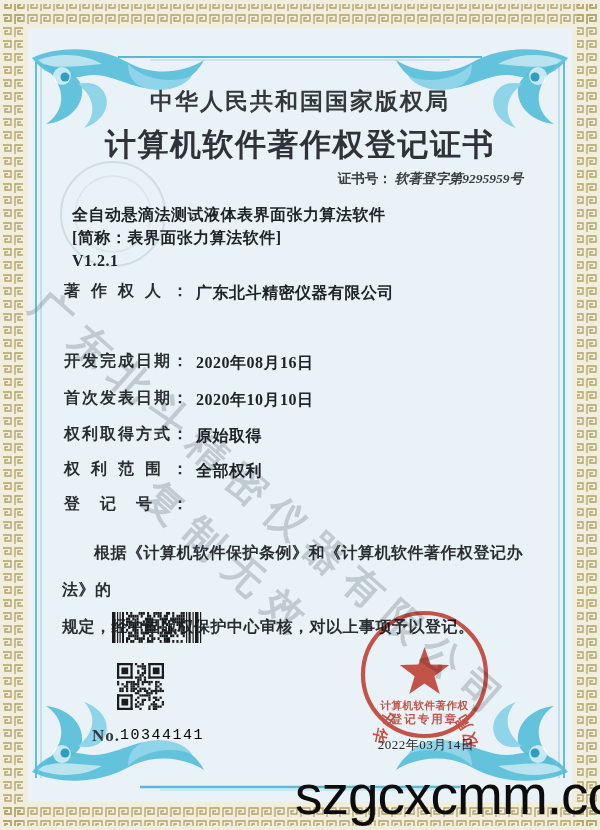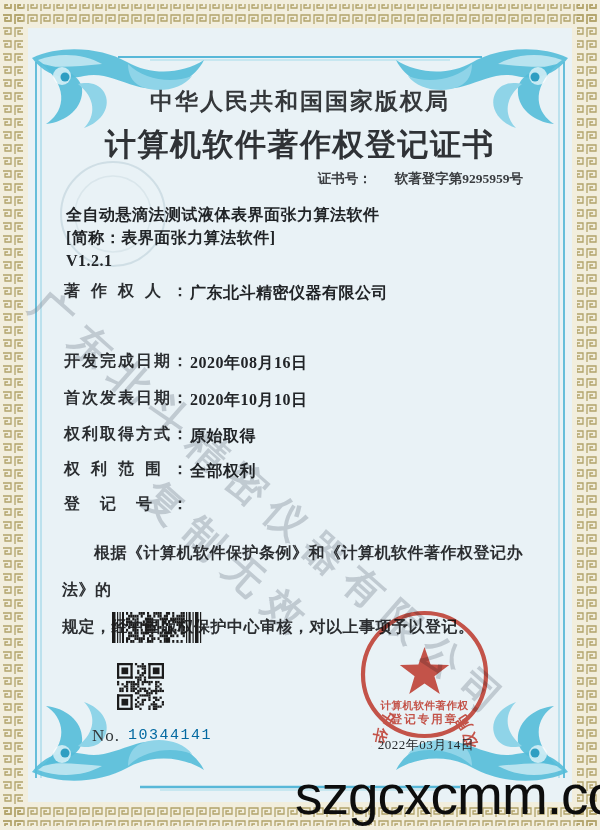--- a/index.html
+++ b/index.html
@@ -28,46 +28,46 @@
     left:0; right:0; top:86px; text-align:center;
     font-size:23px; font-weight:700; letter-spacing:2px; color:#35383b;
   }
   .cert-title {
     left:0; right:0; top:124px; text-align:center;
     font-size:31px; font-weight:700; letter-spacing:1.5px; color:#2f3236;
   }
   .cert-no {
     right:77px; top:170px; font-size:13.5px; font-weight:700; color:#3a3d40;
   }
-  .cert-no .v { margin-left:23px; }
+  .cert-no .v { margin-left:3px;font-style:italic; }
 
   .row { position:absolute; left:64px; display:flex; font-size:16px; font-weight:700; }
   .row .lbl {
     width:124px; flex:0 0 124px;
     text-align:justify; text-align-last:justify; color:#2b2e31;
   }
-  .row .val { margin-left:2px; letter-spacing:0.5px; color:#212427; }
+  .row .val { margin-left:8px; letter-spacing:0.5px; color:#212427; }
   .row .val div { line-height:23px; }
 
   .statement {
     left:62px; top:534px; width:482px;
     font-size:16px; font-weight:700; line-height:37px;
     color:#2b2e31; letter-spacing:0.5px;
   }
   .statement .l1 { text-indent:32px; }
 
   .barcode-wrap { left:112px; top:612px; }
   .qr-wrap     { left:117px; top:663px; }
 
   .serial { left:92px; top:726px; font-size:17px; color:#33383b; white-space:nowrap; }
-  .serial .no { font-weight:400; letter-spacing:1px; }
+  .serial .no { font-weight:700; letter-spacing:1px; }
   .serial .num {
     font-family:"Liberation Mono","DejaVu Sans Mono",monospace;
-    font-size:15px; color:#0369a1; letter-spacing:1.5px;
-    display:inline-block; transform:translateY(-2px); margin-left:8px;
+    font-size:15px; color:#000000; letter-spacing:1.5px;
+    display:inline-block; transform:translateY(-2px); margin-left:0;
   }
 
   .seal-svg { position:absolute; left:352px; top:602px; z-index:4; opacity:0.9; mix-blend-mode:multiply; }
   .issue-date {
     left:366px; top:736px; width:120px; text-align:center; z-index:4;
     font-size:13px; font-weight:400; color:#26292c; letter-spacing:0.5px;
   }
 
   .overlay-text {
     position:absolute; left:295px; top:763px; z-index:6;

